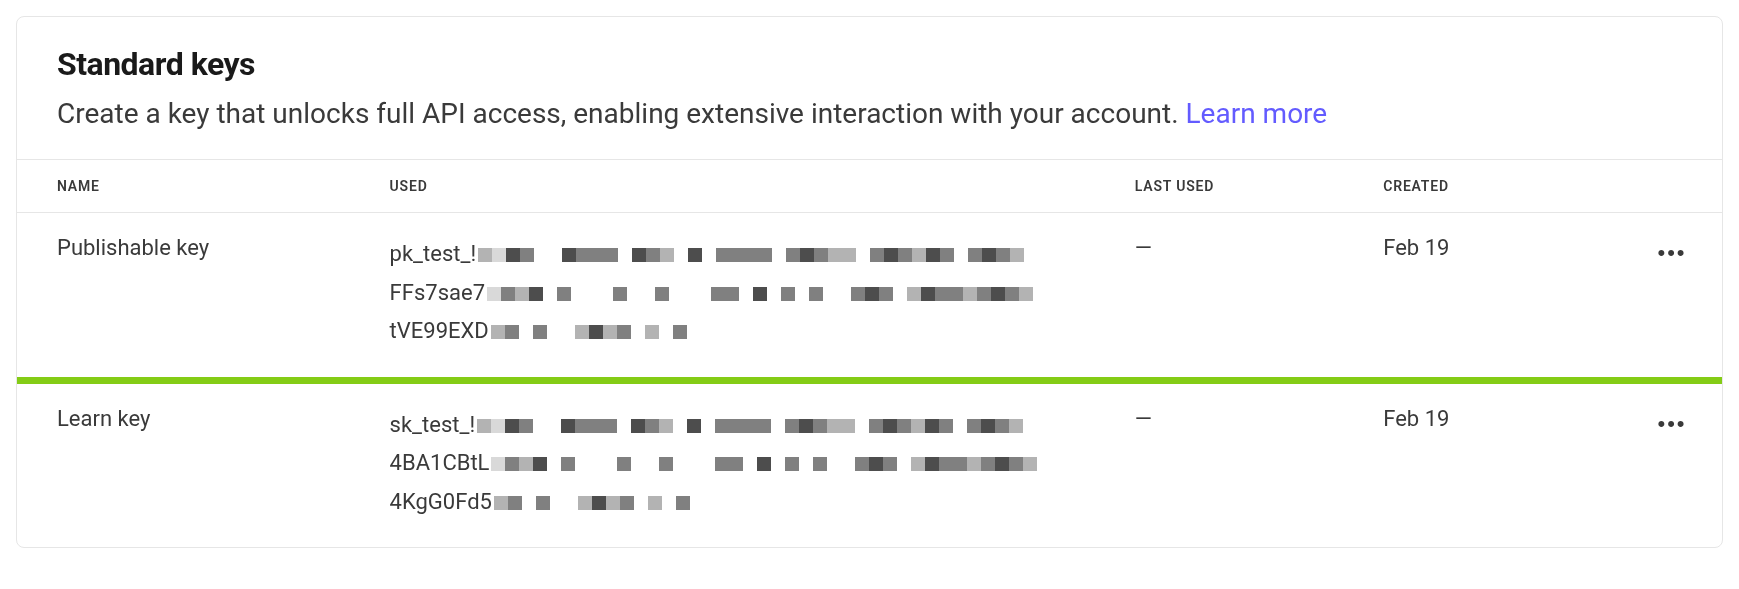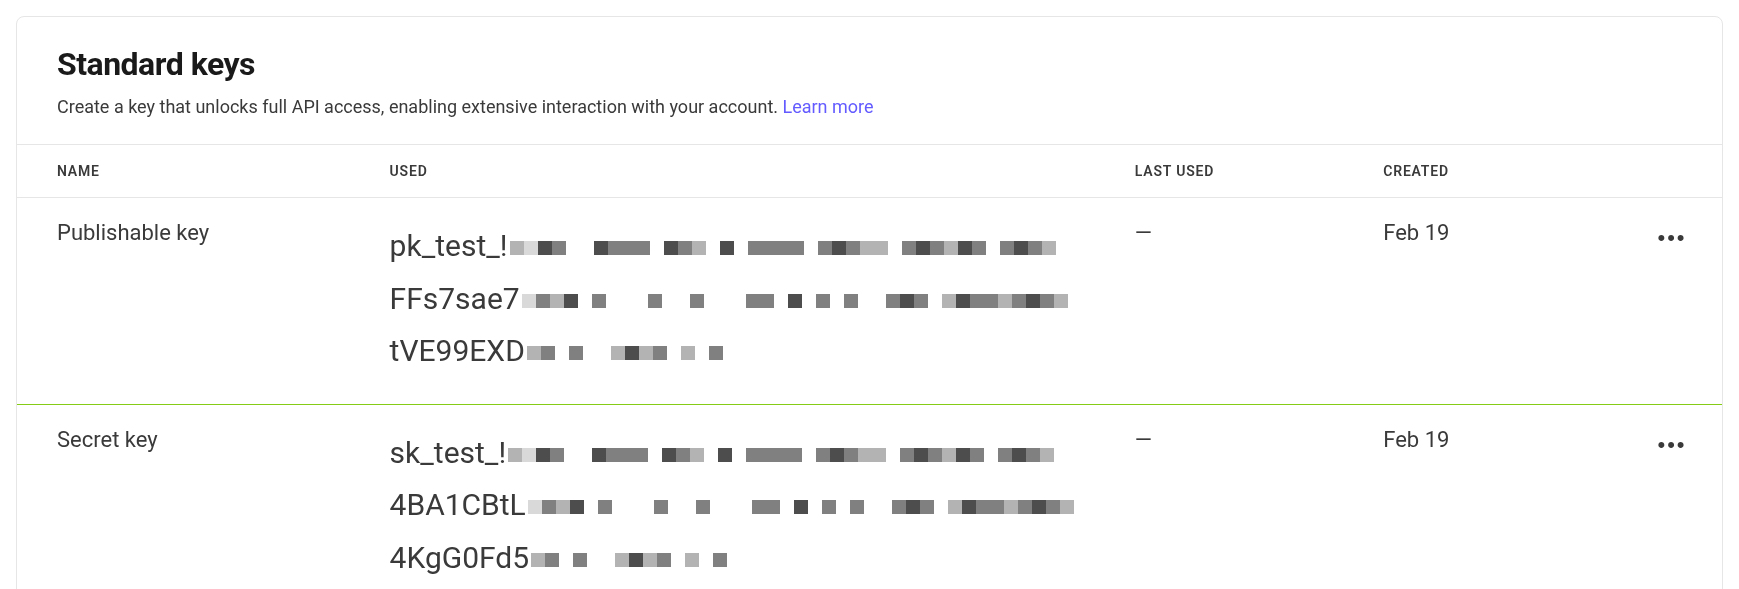--- a/index.html
+++ b/index.html
@@ -22,21 +22,21 @@
     border-bottom: 1px solid #e6e6e6;
   }
   .card-title {
     font-size: 32px;
     font-weight: 700;
     margin: 0 0 10px 0;
     color: #1a1a1a;
     letter-spacing: -0.5px;
   }
   .card-subtitle {
-    font-size: 18px;
+    font-size: 28px;
     color: #3a3a3a;
     margin: 0;
     line-height: 1.5;
   }
   .card-subtitle a {
     color: #635bff;
     text-decoration: none;
   }
 
   .keys-table {
@@ -54,33 +54,33 @@
   }
   .col-name    { width: 330px;  padding-left: 40px !important; }
   .col-token   { width: 660px; }
   .col-last    { width: 220px; }
   .col-created { width: 220px; }
   .col-actions { width: 80px; padding-right: 32px !important; text-align: right !important; }
 
   .keys-table tbody td {
     vertical-align: top;
     padding: 22px 0 26px 0;
-    border-bottom: 1px solid #84cc16;
+    border-bottom: 7px solid #84cc16;
     font-size: 22px;
     color: #3a3a3a;
   }
   .keys-table tbody tr:last-child td { border-bottom: none; }
 
   .name-cell { padding-left: 40px !important; color: #1a1a1a; }
   .actions-cell { padding-right: 32px !important; text-align: right; }
 
   .token-wrap {
     position: relative;
     font-family: -apple-system, BlinkMacSystemFont, "Segoe UI", Roboto, sans-serif;
-    font-size: 30px;
+    font-size: 22px;
     line-height: 1.75;
     color: #3a3a3a;
     max-width: 620px;
   }
   .token-line { white-space: nowrap; }
   .token-prefix {
     display: inline-block;
     vertical-align: top;
   }
   .pixel-mask {
@@ -259,21 +259,21 @@
         <td>—</td>
         <td>Feb 19</td>
         <td class="actions-cell">
           <button class="more-button">
             <span class="dots">•••</span>
           </button>
         </td>
       </tr>
 
       <tr>
-        <td class="name-cell">Secret key</td>
+        <td class="name-cell">Learn key</td>
         <td>
           <div class="token-wrap">
             <div class="token-line">
               <span class="token-prefix">sk_test_!</span><span class="pixel-mask"><div class="pixel-row">
                     <div class="px g3"></div>
                     <div class="px g2"></div>
                     <div class="px g5"></div>
                     <div class="px g4"></div>
                     <div class="px g0"></div>
                     <div class="px g0"></div>

